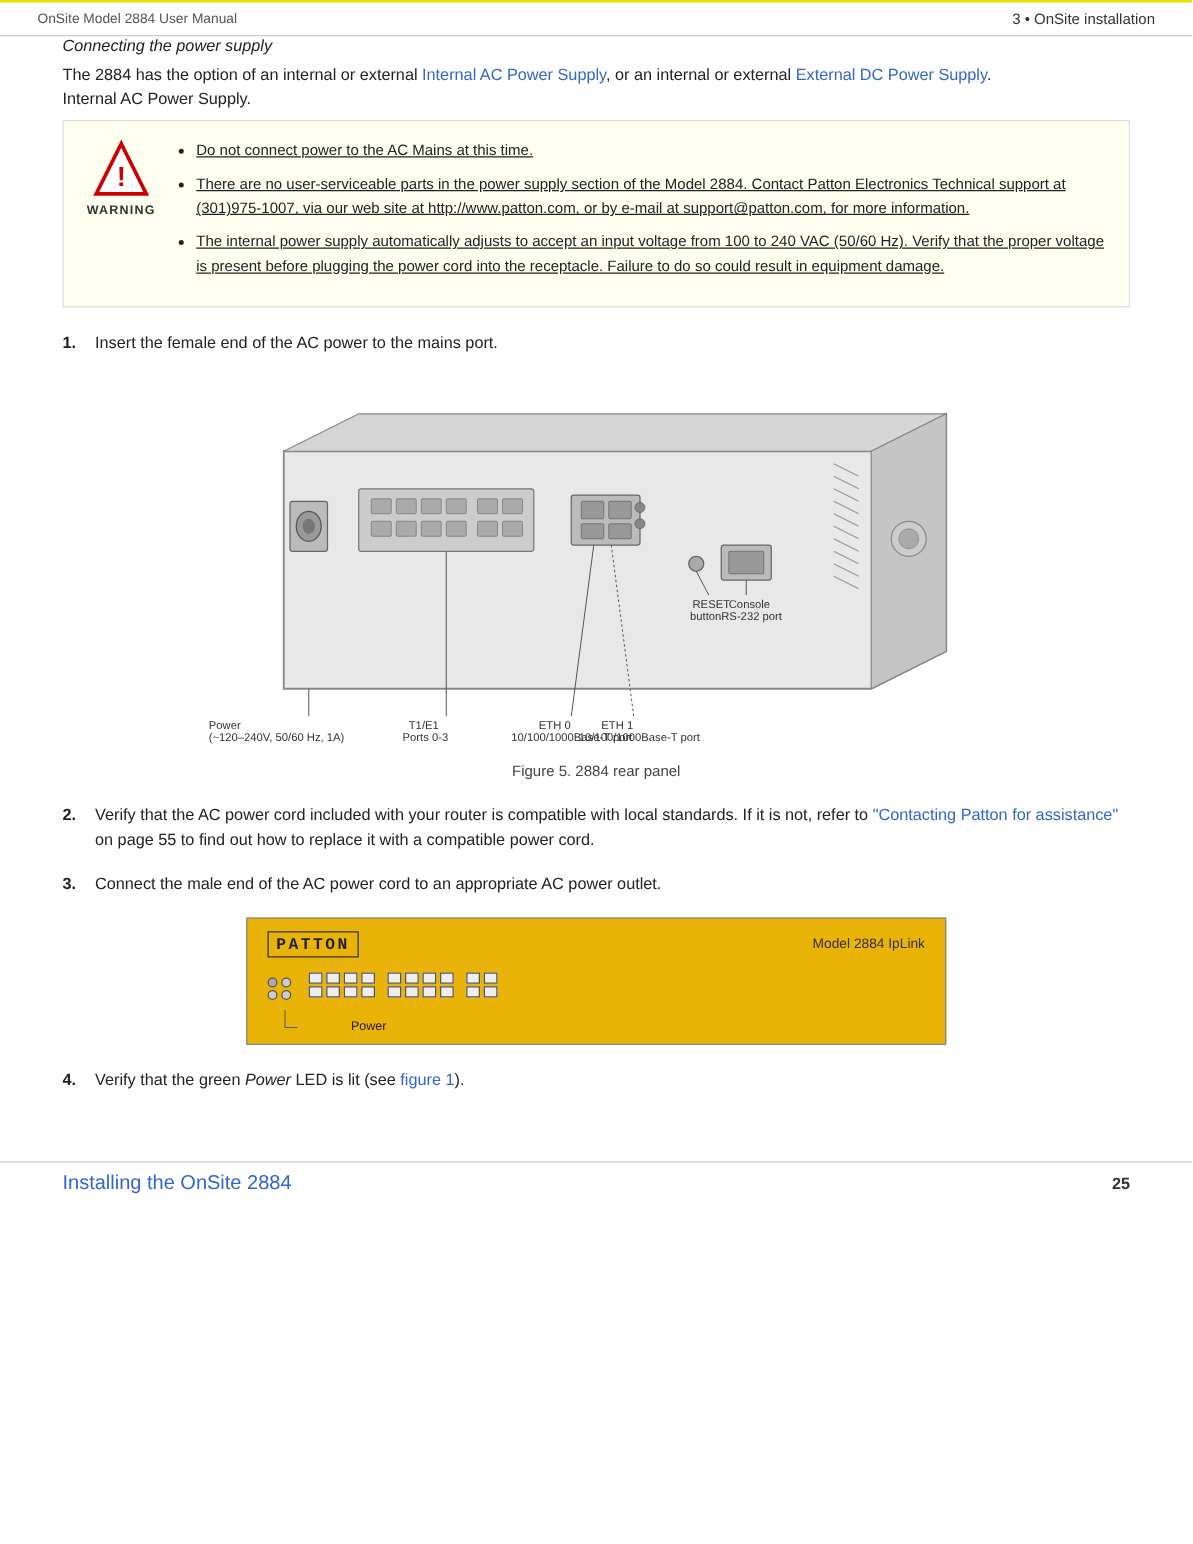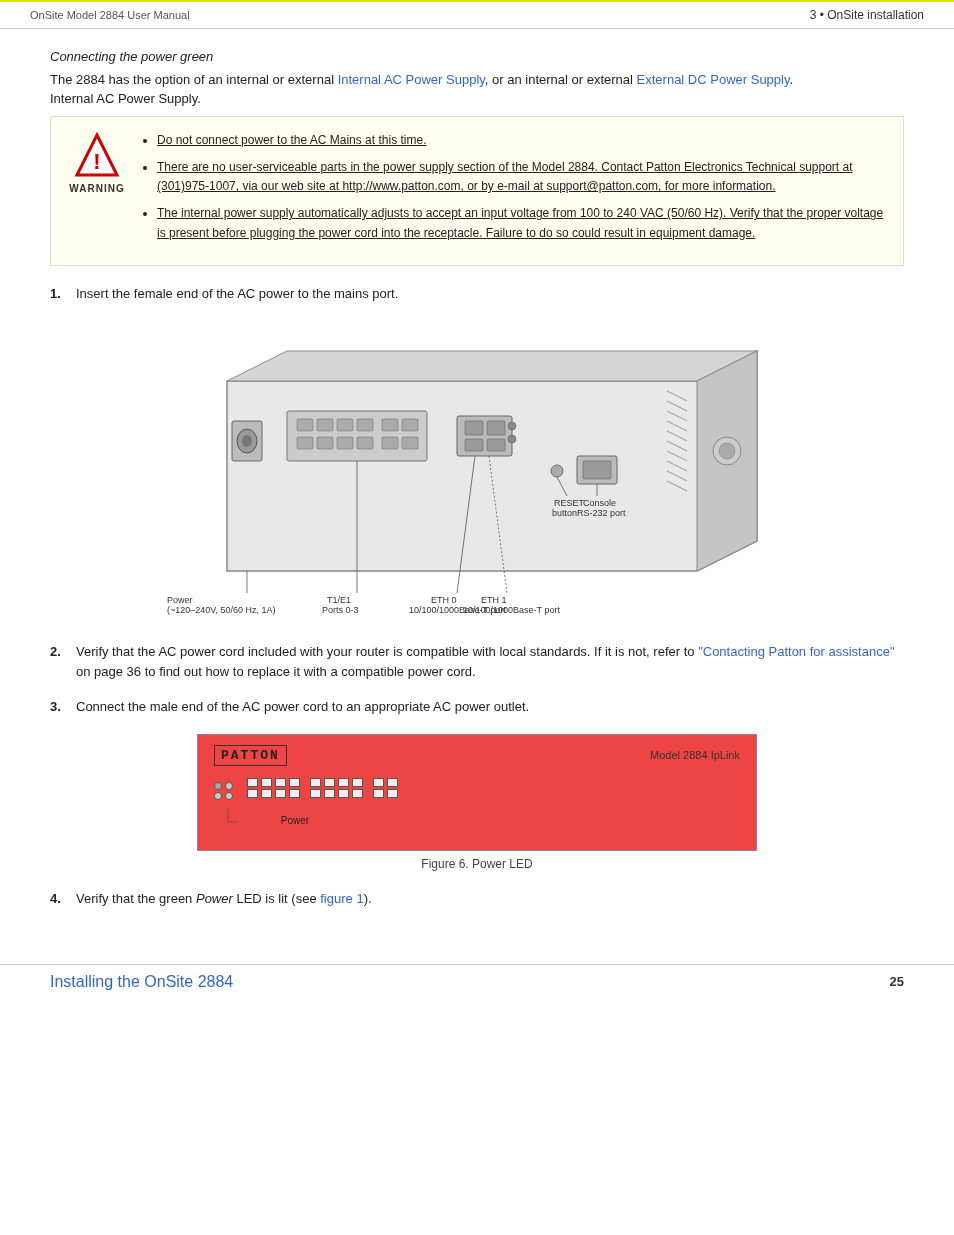--- a/index.html
+++ b/index.html
@@ -13,21 +13,20 @@
     }
 
     
     .header-bar {
       display: flex;
       justify-content: space-between;
       align-items: center;
       border-top: 2px solid #e8e000;
       border-bottom: 1px solid #ccc;
       padding: 6px 30px;
-      margin-bottom: 20px;
     }
     .header-left {
       font-size: 11px;
       color: #555;
     }
     .header-right {
       font-size: 12px;
       font-weight: bold;
       color: #cc6600;
     }
@@ -113,24 +112,24 @@
     }
     .figure-caption {
       font-size: 12px;
       color: #444;
       margin-top: 6px;
     }
 
     
     .front-panel-box {
       border: 1.5px solid #888;
-      background: #ef4444;
+      background: #eab308;
       width: 560px;
       margin: 0 auto;
-      padding: 10px 16px 24px 16px;
+      padding: 10px 16px 8px 16px;
       font-size: 10px;
     }
     .front-panel-header {
       display: flex;
       justify-content: space-between;
       align-items: center;
       margin-bottom: 6px;
     }
     .patton-logo {
       font-weight: bold;
@@ -203,21 +202,21 @@
 
 <div class="header-bar">
   <span class="header-left">OnSite Model 2884 User Manual</span>
   <span class="header-right">
     <span>3 • </span><span>OnSite installation</span>
   </span>
 </div>
 
 <div class="content">
 
-  <div class="section-heading">Connecting the power green</div>
+  <div class="section-heading">Connecting the power supply</div>
 
   <div class="body-text">
     <span>The 2884 has the option of an internal or external </span><a class="link-blue">Internal AC Power Supply</a><span>, or an internal or external </span><a class="link-blue">External DC Power Supply</a><span>.</span>
   </div>
 
   <div class="sub-heading-bold">Internal AC Power Supply.</div>
 
   <div class="warning-box">
     <div class="warning-icon-col">
 
@@ -318,26 +317,27 @@
       <text x="296" y="292" font-size="9" fill="#333">10/100/1000Base-T port</text>
 
       <line x1="390" y1="156" x2="400" y2="175" stroke="#555" stroke-width="0.8"></line>
       <text x="387" y="185" font-size="9" fill="#333">RESET</text>
       <text x="385" y="195" font-size="9" fill="#333">button</text>
 
       <line x1="430" y1="163" x2="430" y2="175" stroke="#555" stroke-width="0.8"></line>
       <text x="416" y="185" font-size="9" fill="#333">Console</text>
       <text x="410" y="195" font-size="9" fill="#333">RS-232 port</text>
     </svg>
+    <div class="figure-caption">Figure 5.  2884 rear panel</div>
   </div>
 
   <div style="display:flex;gap:8px;margin-bottom:14px;font-size:13px;line-height:1.6;">
     <span style="font-weight:bold;min-width:18px;">2.</span>
     <span>
-      <span>Verify that the AC power cord included with your router is compatible with local standards. If it is not, refer to </span><a class="link-blue">"Contacting Patton for assistance"</a><span> on page 36 to find out how to replace it with a compatible power cord.</span>
+      <span>Verify that the AC power cord included with your router is compatible with local standards. If it is not, refer to </span><a class="link-blue">"Contacting Patton for assistance"</a><span> on page 55 to find out how to replace it with a compatible power cord.</span>
     </span>
   </div>
 
   <div style="display:flex;gap:8px;margin-bottom:14px;font-size:13px;line-height:1.6;">
     <span style="font-weight:bold;min-width:18px;">3.</span>
     <span>Connect the male end of the AC power cord to an appropriate AC power outlet.</span>
   </div>
 
   <div class="figure-area">
     <div class="front-panel-box">
@@ -404,21 +404,20 @@
       </div>
 
       <div style="text-align:left;padding-left:4px;">
         <svg width="60" height="18">
           <line x1="10" y1="2" x2="10" y2="16" stroke="#555" stroke-width="0.8"></line>
           <line x1="10" y1="16" x2="20" y2="16" stroke="#555" stroke-width="0.8"></line>
         </svg>
         <span>Power</span>
       </div>
     </div>
-    <div class="figure-caption">Figure 6.  Power LED</div>
   </div>
 
   <div style="display:flex;gap:8px;margin-bottom:14px;font-size:13px;line-height:1.6;">
     <span style="font-weight:bold;min-width:18px;">4.</span>
     <span>
       <span>Verify that the green </span><em>Power</em><span> LED is lit (see </span><a class="link-blue">figure 1</a><span>).</span>
     </span>
   </div>
 
 </div>

